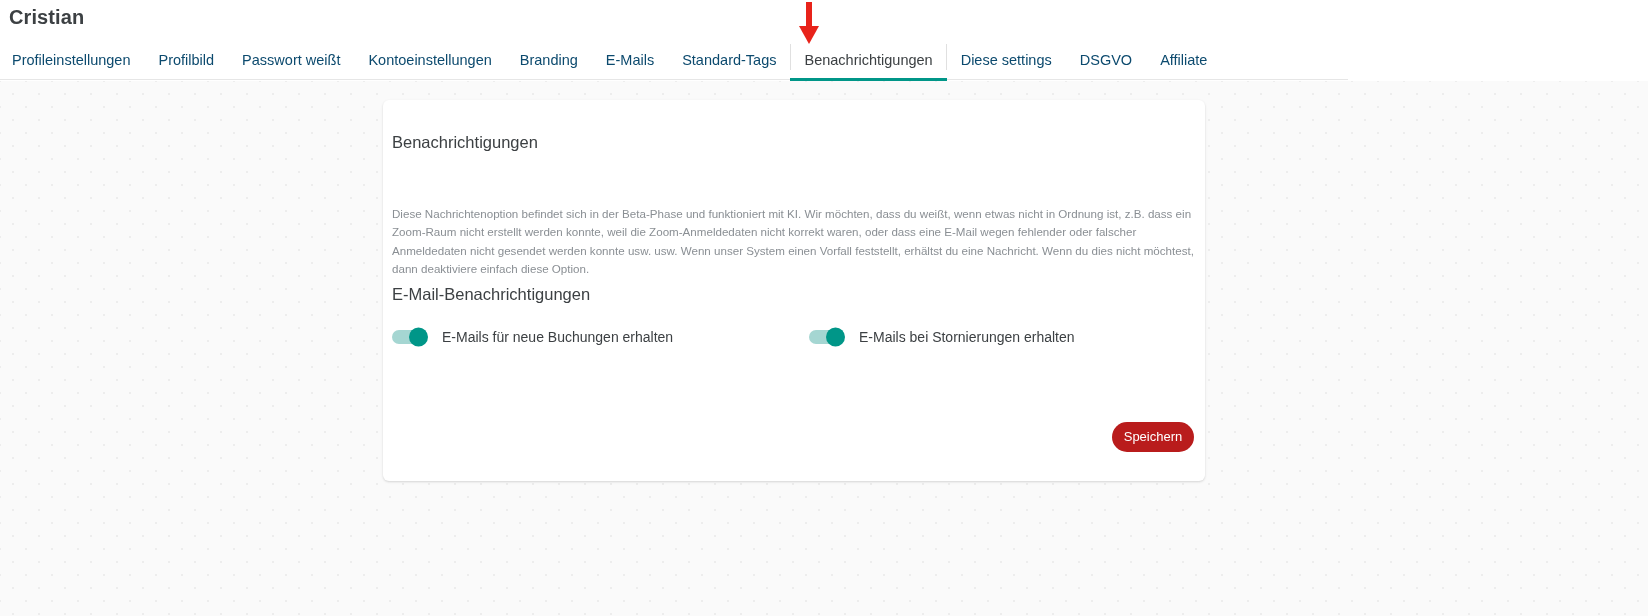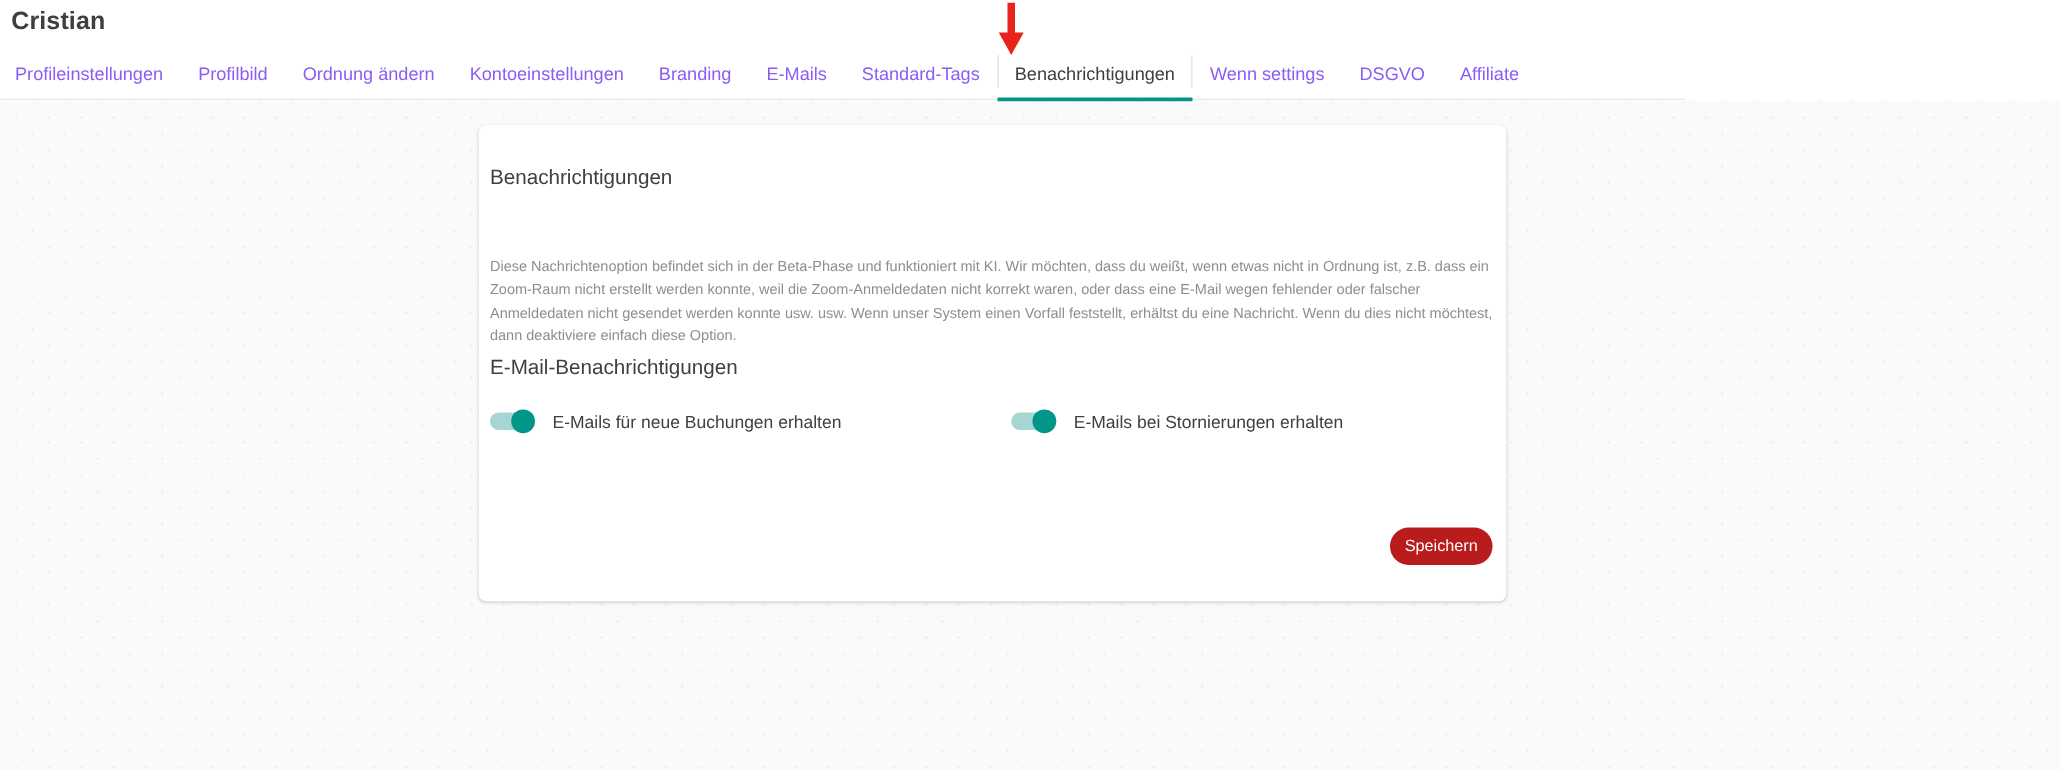--- a/index.html
+++ b/index.html
@@ -46,21 +46,21 @@
     display: flex;
     align-items: stretch;
     white-space: nowrap;
   }
   .tab {
     position: relative;
     display: flex;
     align-items: center;
     padding: 0 14px;
     font-size: 14.5px;
-    color: #8b5cf6;
+    color: #0c4a6e;
     cursor: pointer;
     height: 40px;
     line-height: 1;
   }
   .tab:first-child { padding-left: 12px; }
   .tab.sep-left::before {
     content: "";
     position: absolute;
     left: 0;
     top: 4px;
@@ -226,40 +226,40 @@
     <div class="page-title">Cristian</div>
 
     <div class="tabs">
       <div class="tab">
         <span>Profileinstellungen</span>
       </div>
       <div class="tab">
         <span>Profilbild</span>
       </div>
       <div class="tab">
-        <span>Ordnung ändern</span>
+        <span>Passwort weißt</span>
       </div>
       <div class="tab">
         <span>Kontoeinstellungen</span>
       </div>
       <div class="tab">
         <span>Branding</span>
       </div>
       <div class="tab">
         <span>E-Mails</span>
       </div>
       <div class="tab">
         <span>Standard-Tags</span>
       </div>
       <div class="tab active sep-left sep-right">
         <span>Benachrichtigungen</span>
         <span class="tab-underline"></span>
       </div>
       <div class="tab">
-        <span>Wenn settings</span>
+        <span>Diese settings</span>
       </div>
       <div class="tab">
         <span>DSGVO</span>
       </div>
       <div class="tab">
         <span>Affiliate</span>
       </div>
     </div>
   </div>
 

